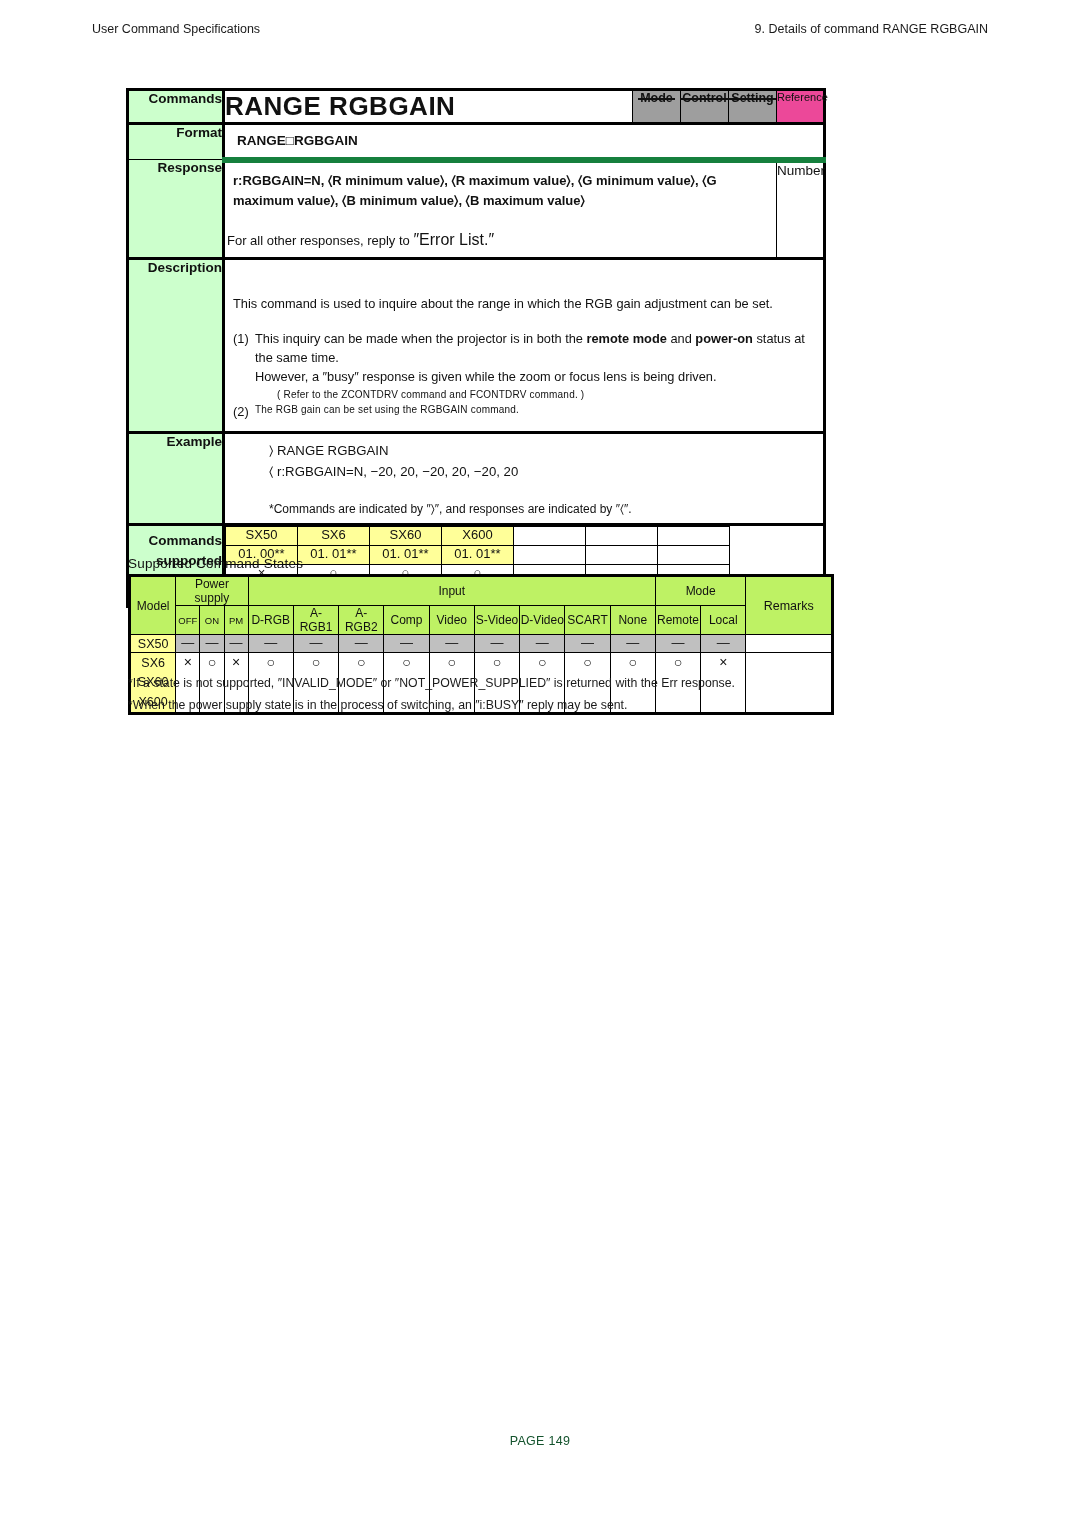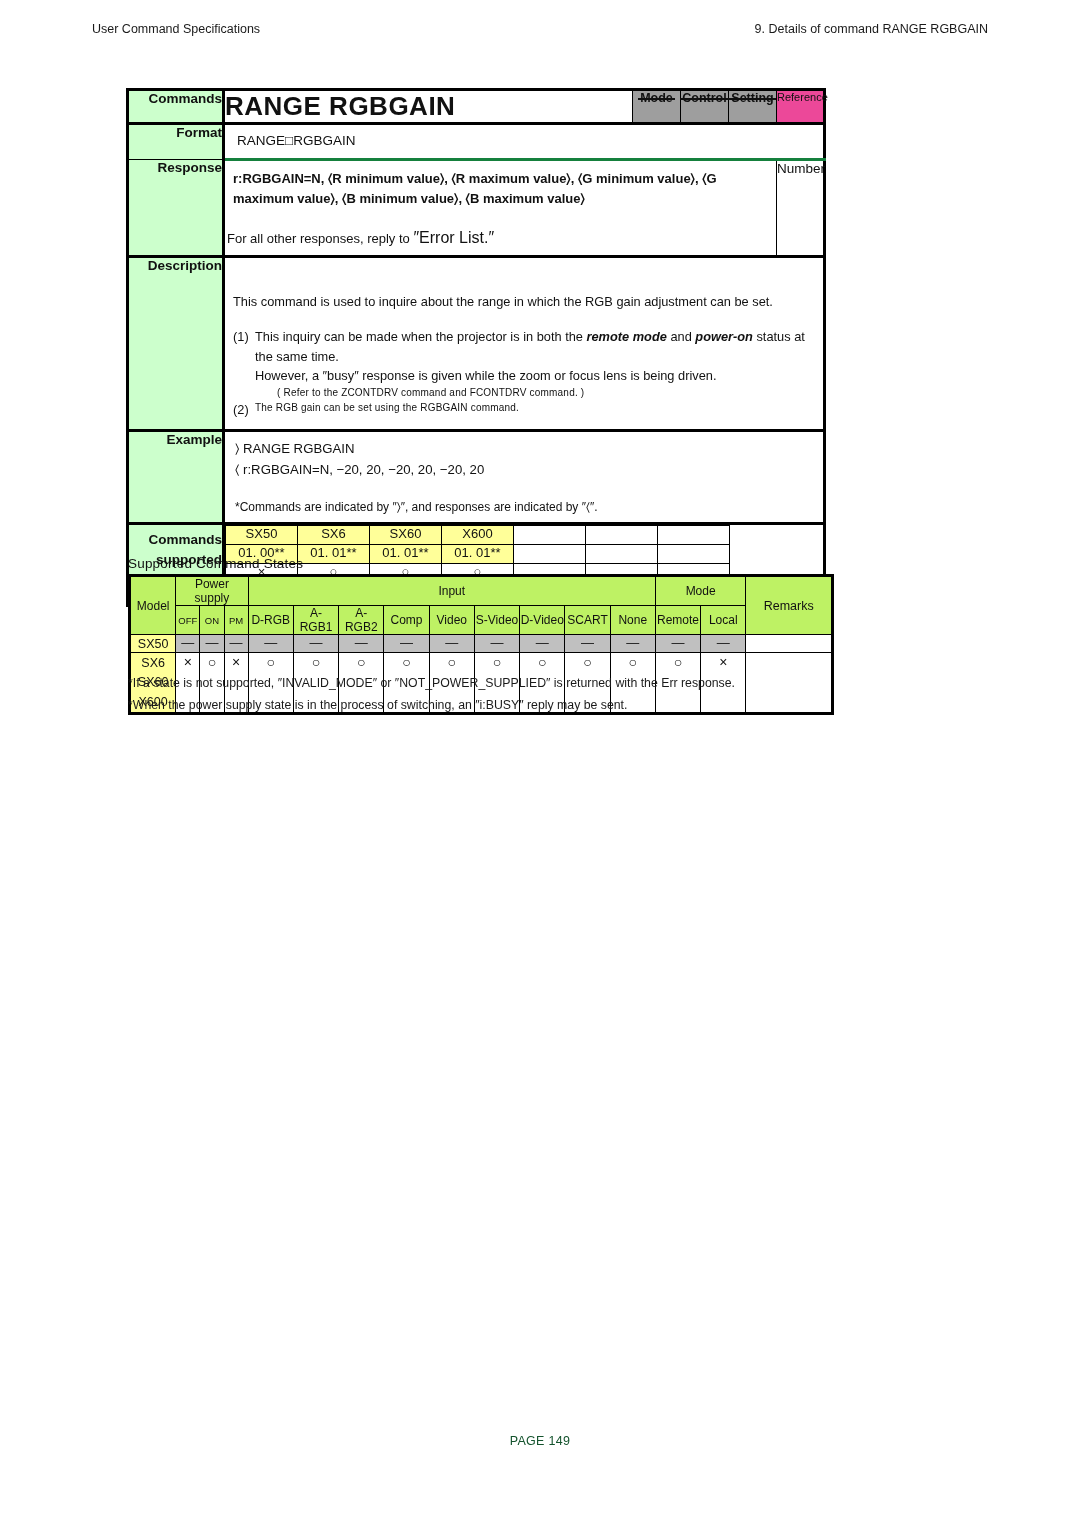--- a/index.html
+++ b/index.html
@@ -78,24 +78,24 @@
   }
 
   
   .desc { padding:6px 6px 10px 8px; font-size:12.8px; line-height:1.5;margin-top:28px; }
   .desc .lead { margin-bottom:16px; }
   .desc .item { display:flex; margin-bottom:0px; }
   .desc .num { width:22px; flex:0 0 22px; }
   .desc .txt { flex:1; }
   .desc .ref { margin-left:44px; font-size:13px; }
   .desc .mono-big { font-size:10px; letter-spacing:.2px; }
-  .desc b { font-weight:700;font-style:italic; }
-
-  
-  .ex { padding:6px 6px 4px 10px; font-size:13.2px; line-height:1.6; }
+  .desc b { font-weight:700; }
+
+  
+  .ex { padding:6px 6px 4px 10px; font-size:13.2px; line-height:1.6;margin-left:34px; }
   .ex .note { margin-top:18px; font-size:12px; }
 
   
   .cs-wrap { padding:0; }
   .cs-table { width:100%; border-collapse:collapse; table-layout:fixed; }
   .cs-table td {
     border:1px solid #000; height:19px; text-align:center;
     font-size:13px; padding:0;
   }
   .cs-table td.y { background:#ffff99; }
@@ -155,21 +155,21 @@
     <td class="title-cell">RANGE RGBGAIN</td>
     <td class="cat struck"><span>Mode</span></td>
     <td class="cat struck"><span>Control</span></td>
     <td class="cat struck"><span>Setting</span></td>
     <td class="cat active"><span>Reference</span></td>
   </tr>
 
 
   <tr>
     <td class="lbl" style="height:36px">Format</td>
-    <td class="body-cell" colspan="5" style="border-bottom:3px solid #15803d;font-weight:400;padding-left:12px;padding-top:6px;font-size:13.5px">RANGE□RGBGAIN</td>
+    <td class="body-cell" colspan="5" style="border-bottom:6px solid #15803d;font-weight:700;padding-left:12px;padding-top:6px;font-size:13.5px">RANGE□RGBGAIN</td>
   </tr>
 
   <tr>
     <td class="lbl" style="height:86px;border-bottom:3px solid #000">Response</td>
     <td colspan="4" style="border-bottom:3px solid #000;vertical-align:top">
       <div class="resp-main">
         <div class="l1">r:RGBGAIN=N, 〈R minimum value〉, 〈R maximum value〉, 〈G minimum value〉, 〈G</div>
         <div class="l1">maximum value〉, 〈B minimum value〉, 〈B maximum value〉</div>
       </div>
       <div class="resp-err">

